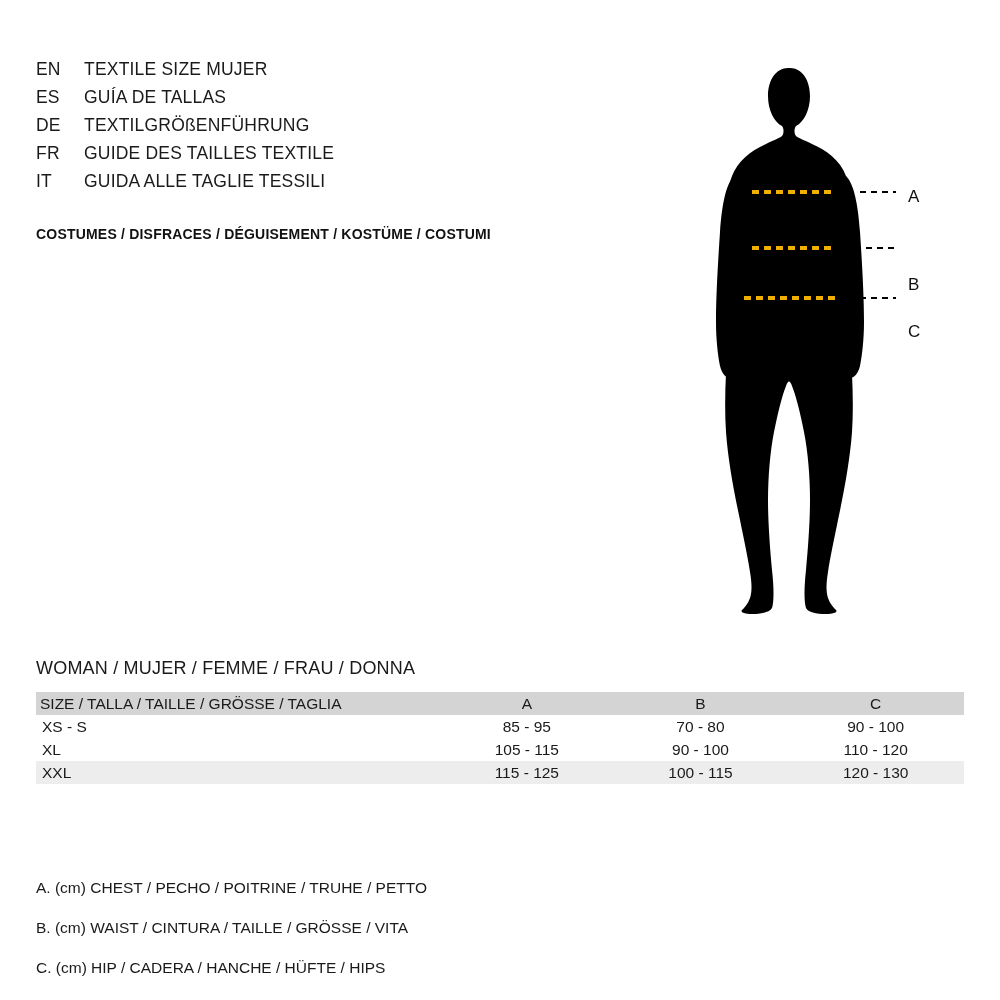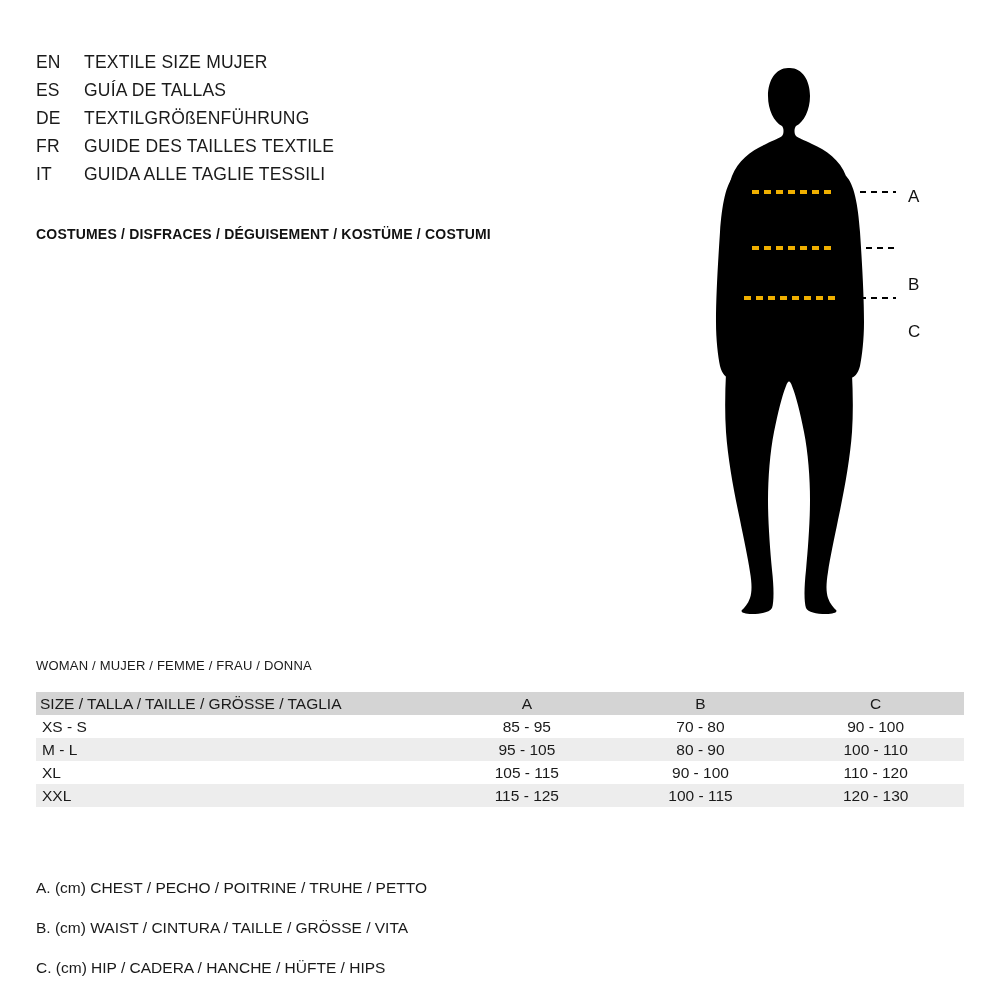--- a/index.html
+++ b/index.html
@@ -18,21 +18,21 @@
 
   
   .lang-block {
     position: absolute;
     left: 36px;
     top: 52px;
     width: 620px;
   }
   .lang-row {
     display: flex;
-    align-items: flex-start;
+    align-items: flex-end;
     height: 28px;
     font-size: 17.5px;
     letter-spacing: 0.2px;
   }
   .lang-code {
     width: 48px;
     flex: 0 0 48px;
     color: #1a1a1a;
   }
   .lang-text {
@@ -73,21 +73,21 @@
   }
   .m-a { top: 147px; left: 8px; }
   .m-b { top: 235px; left: 8px; }
   .m-c { top: 282px; left: 8px; }
 
   
   .table-title {
     position: absolute;
     left: 36px;
     top: 658px;
-    font-size: 13px;
+    font-size: 18px;
     color: #1a1a1a;
     letter-spacing: 0.2px;
   }
 
   table.size-table {
     position: absolute;
     left: 36px;
     top: 692px;
     width: 928px;
     border-collapse: collapse;
@@ -198,26 +198,20 @@
       <th>C</th>
     </tr>
   </thead>
   <tbody>
     <tr class="odd">
       <td class="first">XS - S</td>
       <td>85 - 95</td>
       <td>70 - 80</td>
       <td>90 - 100</td>
     </tr>
-    <tr class="even">
-      <td class="first">M - L</td>
-      <td>95 - 105</td>
-      <td>80 - 90</td>
-      <td>100 - 110</td>
-    </tr>
     <tr class="odd">
       <td class="first">XL</td>
       <td>105 - 115</td>
       <td>90 - 100</td>
       <td>110 - 120</td>
     </tr>
     <tr class="even">
       <td class="first">XXL</td>
       <td>115 - 125</td>
       <td>100 - 115</td>

